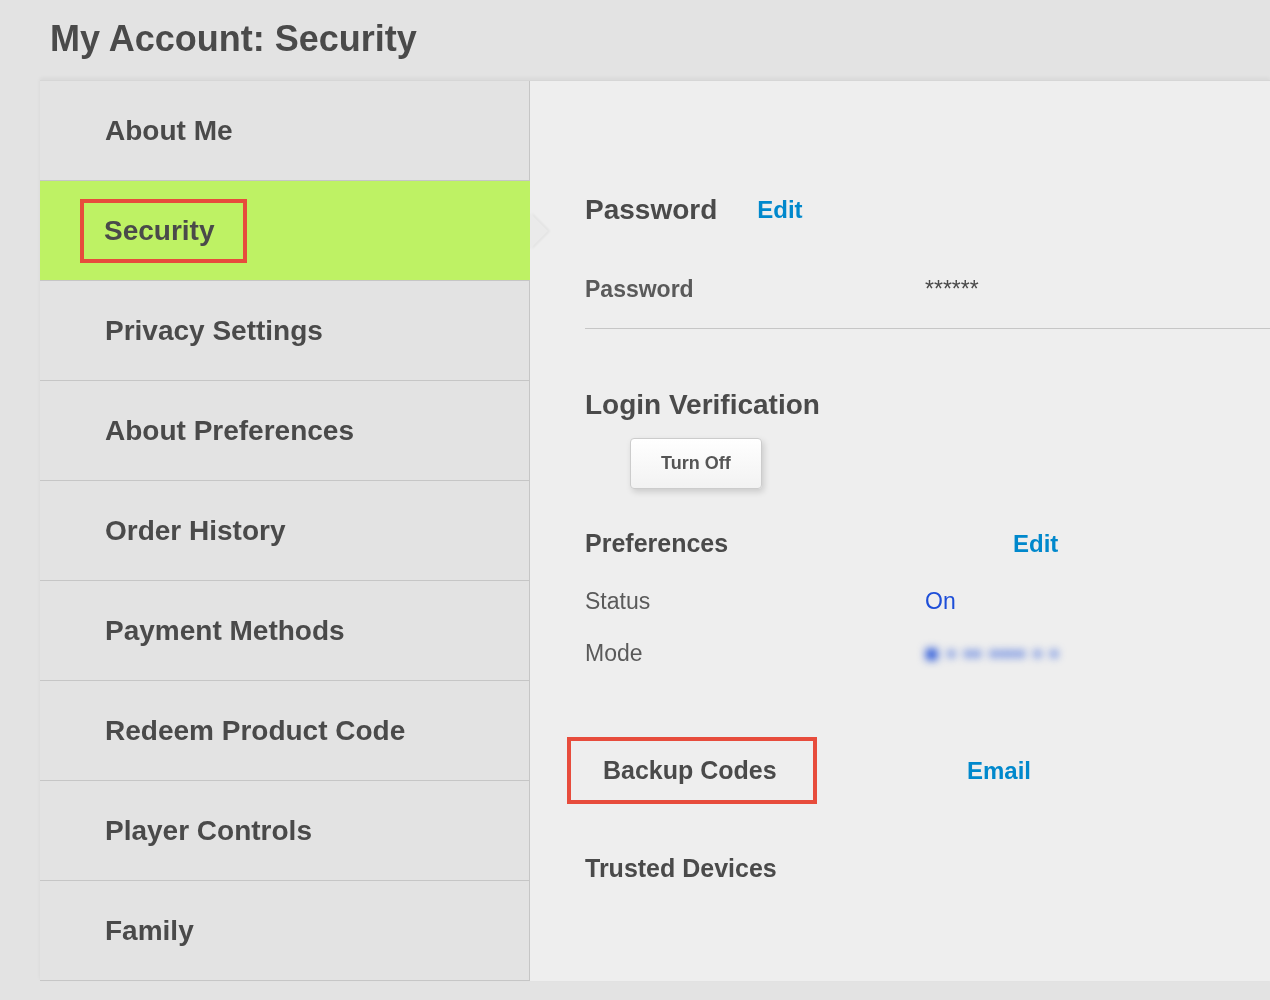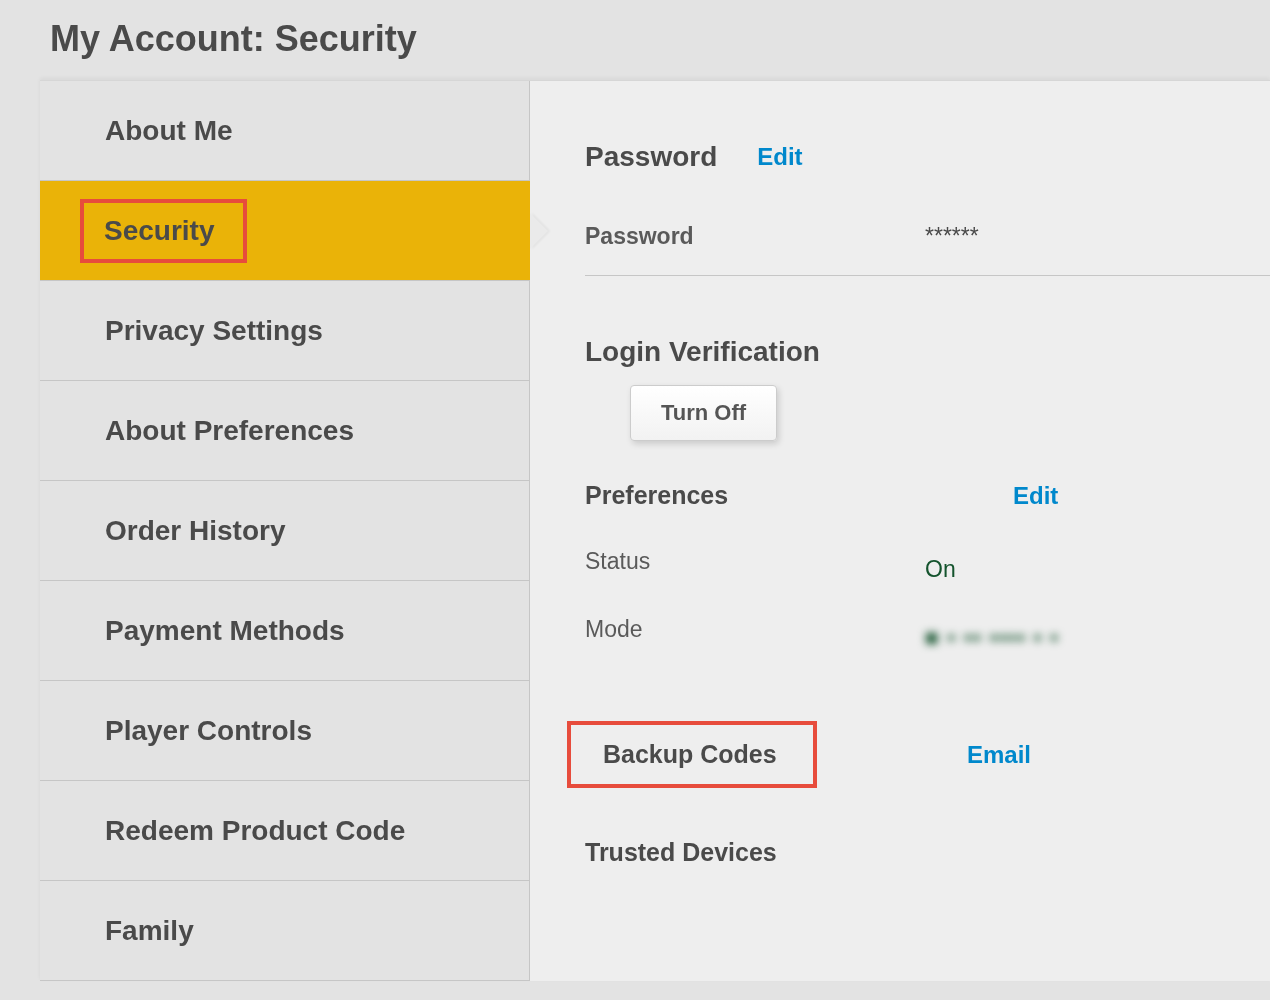--- a/index.html
+++ b/index.html
@@ -16,36 +16,37 @@
       font-weight: bold;
       color: #4a4a4a;
       padding: 18px 0 20px 50px;
     }
     .container {
       display: flex;
       margin-left: 40px;
       background: #eeeeee;
       border-top: 1px solid #d6d6d6;
       box-shadow: 0 -2px 4px rgba(0,0,0,0.05);
+      align-items: center;
     }
     .sidebar {
       width: 490px;
       flex-shrink: 0;
     }
     .sidebar-item {
       background: #e3e3e3;
       border-bottom: 1px solid #c6c6c6;
       border-right: 1px solid #c6c6c6;
       height: 100px;
       display: flex;
       align-items: center;
       cursor: pointer;
     }
     .sidebar-item.active {
-      background: #eab308;
+      background: #bef264;
       position: relative;
       border-right: none;
     }
     .sidebar-item.active::after {
       content: "";
       position: absolute;
       right: -18px;
       top: 50%;
       transform: translateY(-50%);
       width: 0;
@@ -118,21 +119,21 @@
     }
     .field-value {
       font-size: 23px;
       color: #4a4a4a;
     }
     .btn {
       background: linear-gradient(#ffffff, #f2f2f2);
       border: 1px solid #cccccc;
       border-radius: 4px;
       padding: 14px 30px;
-      font-size: 22px;
+      font-size: 18px;
       font-weight: bold;
       color: #555;
       cursor: pointer;
       box-shadow: 2px 3px 6px rgba(0,0,0,0.15);
       margin-left: 45px;
     }
     .btn-row { margin-bottom: 40px; }
     .row-spread {
       display: flex;
       align-items: center;
@@ -140,21 +141,21 @@
       gap: 43px;
     }
     .row-spread .section-title { width: 385px; flex-shrink:0; }
     .row-spread .section-link { }
     .kv-row {
       display: flex;
       align-items: center;
       margin-bottom: 25px;
     }
     .kv-row .field-label { width: 340px; font-weight: normal; }
-    .kv-row .field-value { font-size: 23px; color: #14532d; margin-top: 16px; }
+    .kv-row .field-value { font-size: 23px; color: #1d4ed8; }
     .highlight-backup {
       border: 4px solid #e74c3c;
       padding: 15px 32px;
       display: inline-block;
       width: 250px;
     }
     .highlight-backup .section-title { padding: 0; }
     .backup-row {
       display: flex;
       align-items: center;
@@ -192,24 +193,24 @@
     <div class="sidebar-item">
       <span class="sidebar-label">About Preferences</span>
     </div>
     <div class="sidebar-item">
       <span class="sidebar-label">Order History</span>
     </div>
     <div class="sidebar-item">
       <span class="sidebar-label">Payment Methods</span>
     </div>
     <div class="sidebar-item">
+      <span class="sidebar-label">Redeem Product Code</span>
+    </div>
+    <div class="sidebar-item">
       <span class="sidebar-label">Player Controls</span>
-    </div>
-    <div class="sidebar-item">
-      <span class="sidebar-label">Redeem Product Code</span>
     </div>
     <div class="sidebar-item">
       <span class="sidebar-label">Family</span>
     </div>
   </div>
 
   <div class="content">
 
     <div class="section">
       <div class="section-header">

